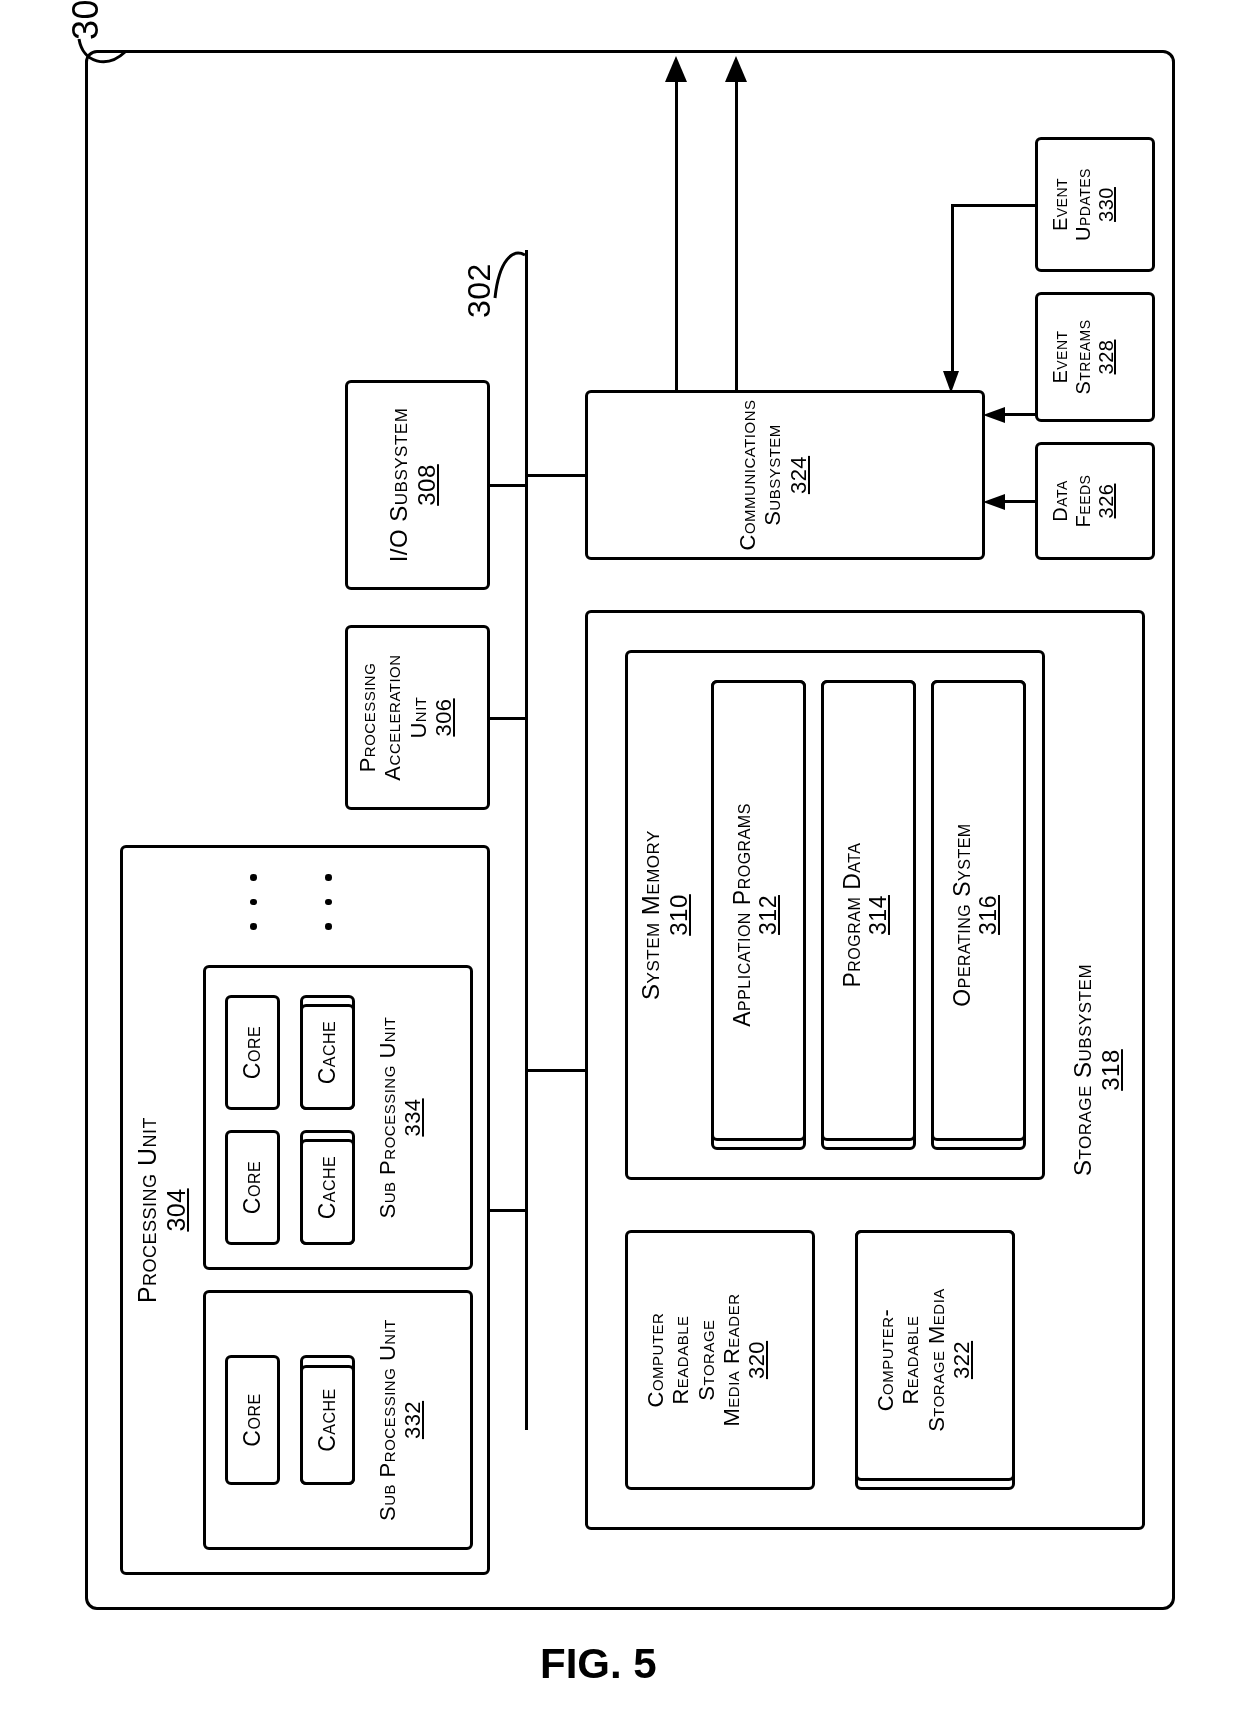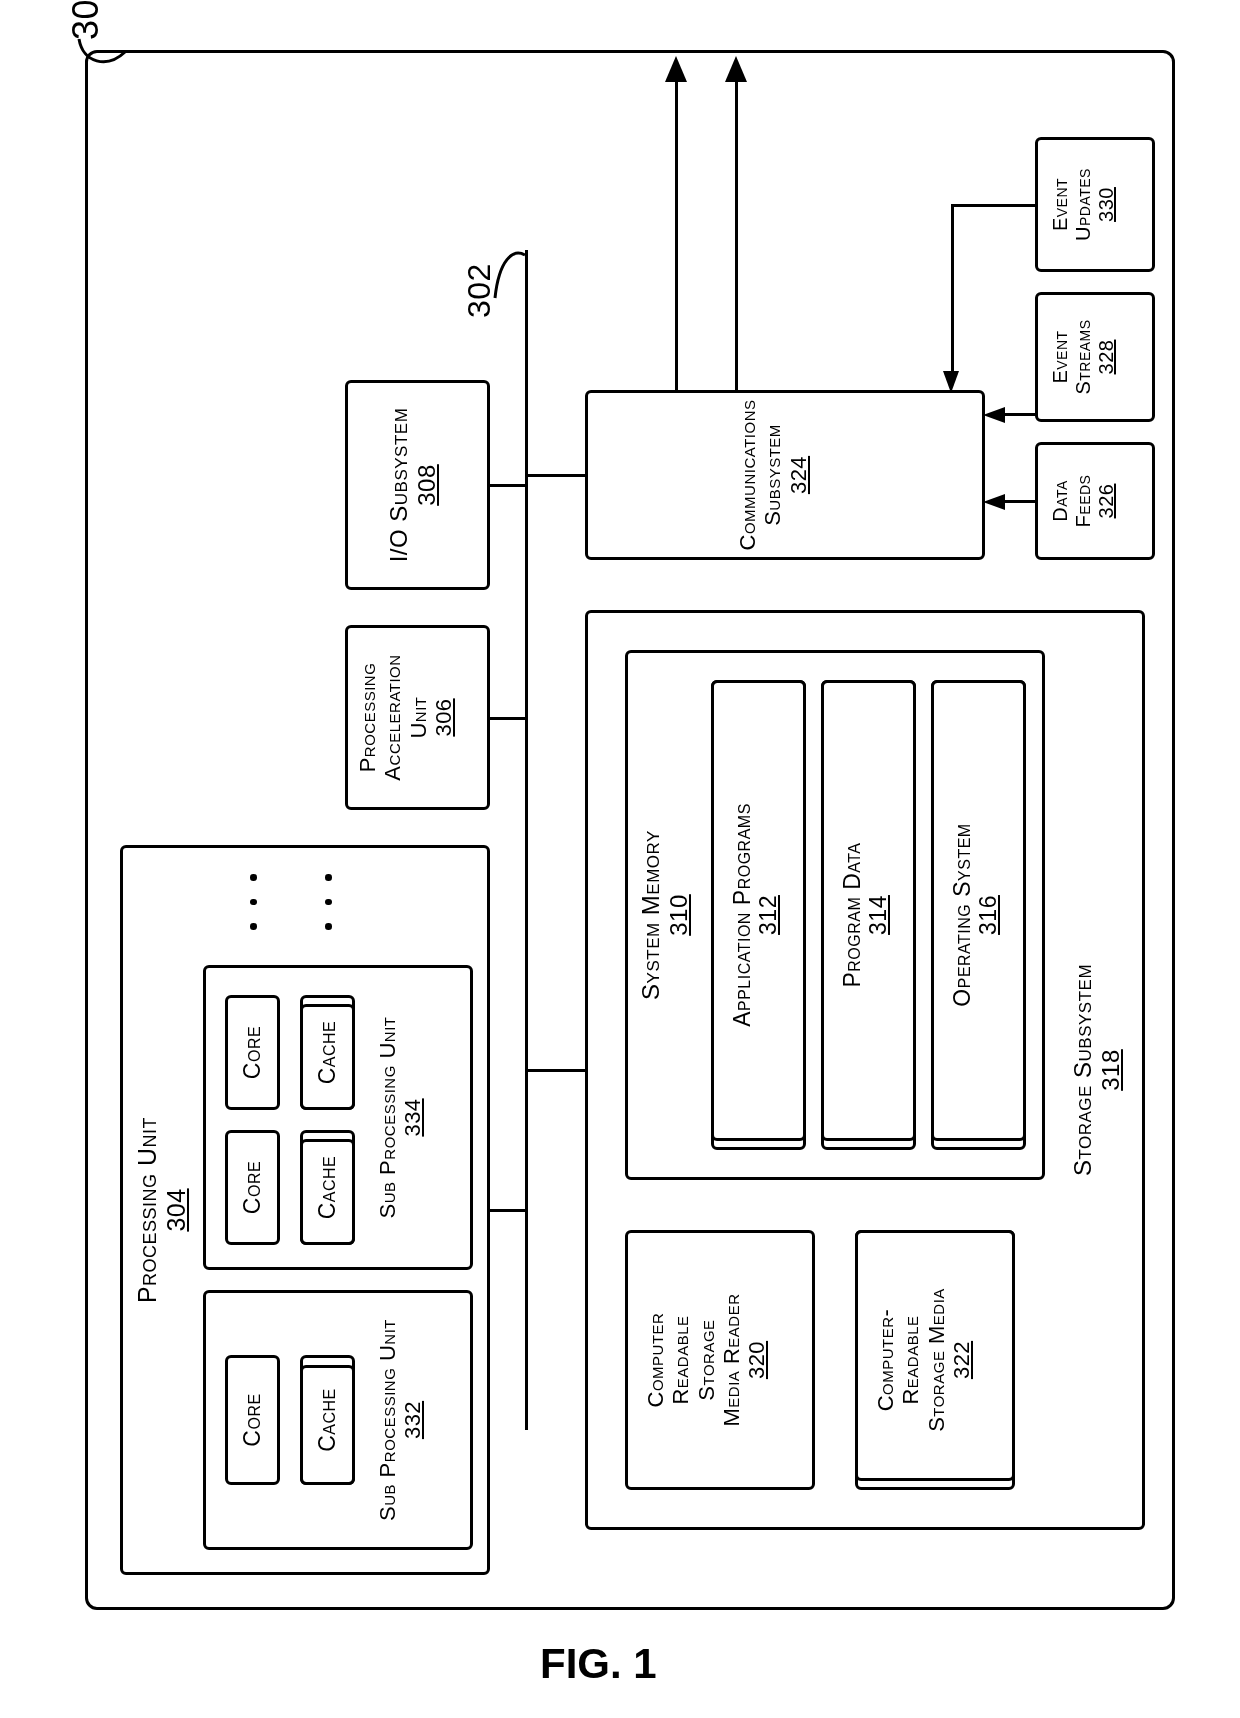--- a/index.html
+++ b/index.html
@@ -158,21 +158,21 @@
     position:absolute;
     width:1590px; height:1110px;
     left:65px; top:1610px;
     transform:rotate(-90deg);
     transform-origin:top left;
   }
 </style>
 
 <div class="page2">
 
-  <div class="figcap" style="left:540px; top:1640px;">FIG. 1</div>
+  <div class="figcap" style="left:540px; top:1640px;">FIG. 5</div>
 
   <div class="rot">
 
     <div class="box" style="left:0; top:20px; width:1560px; height:1090px; border-radius:12px;"></div>
 
     <div class="label" style="left:1570px; top:0px; font-size:36px; font-variant:normal;">300</div>
     <svg style="position:absolute; left:1541px; top:12px; width:55px; height:55px; overflow:visible;">
       <path d="M 30 2 C 6 6, 0 30, 17 48" stroke="#000" stroke-width="3" fill="none"></path>
     </svg>
 

